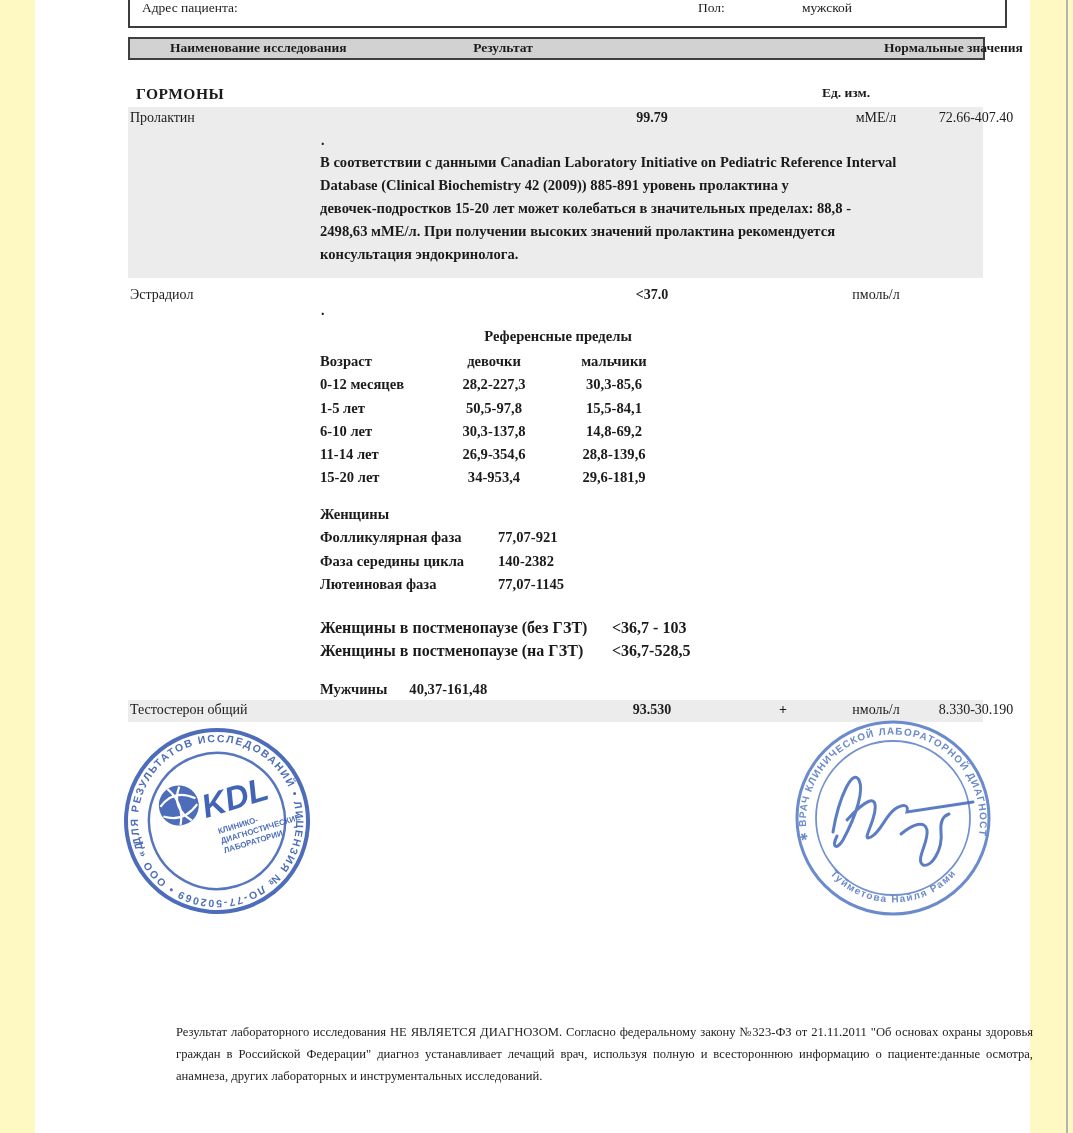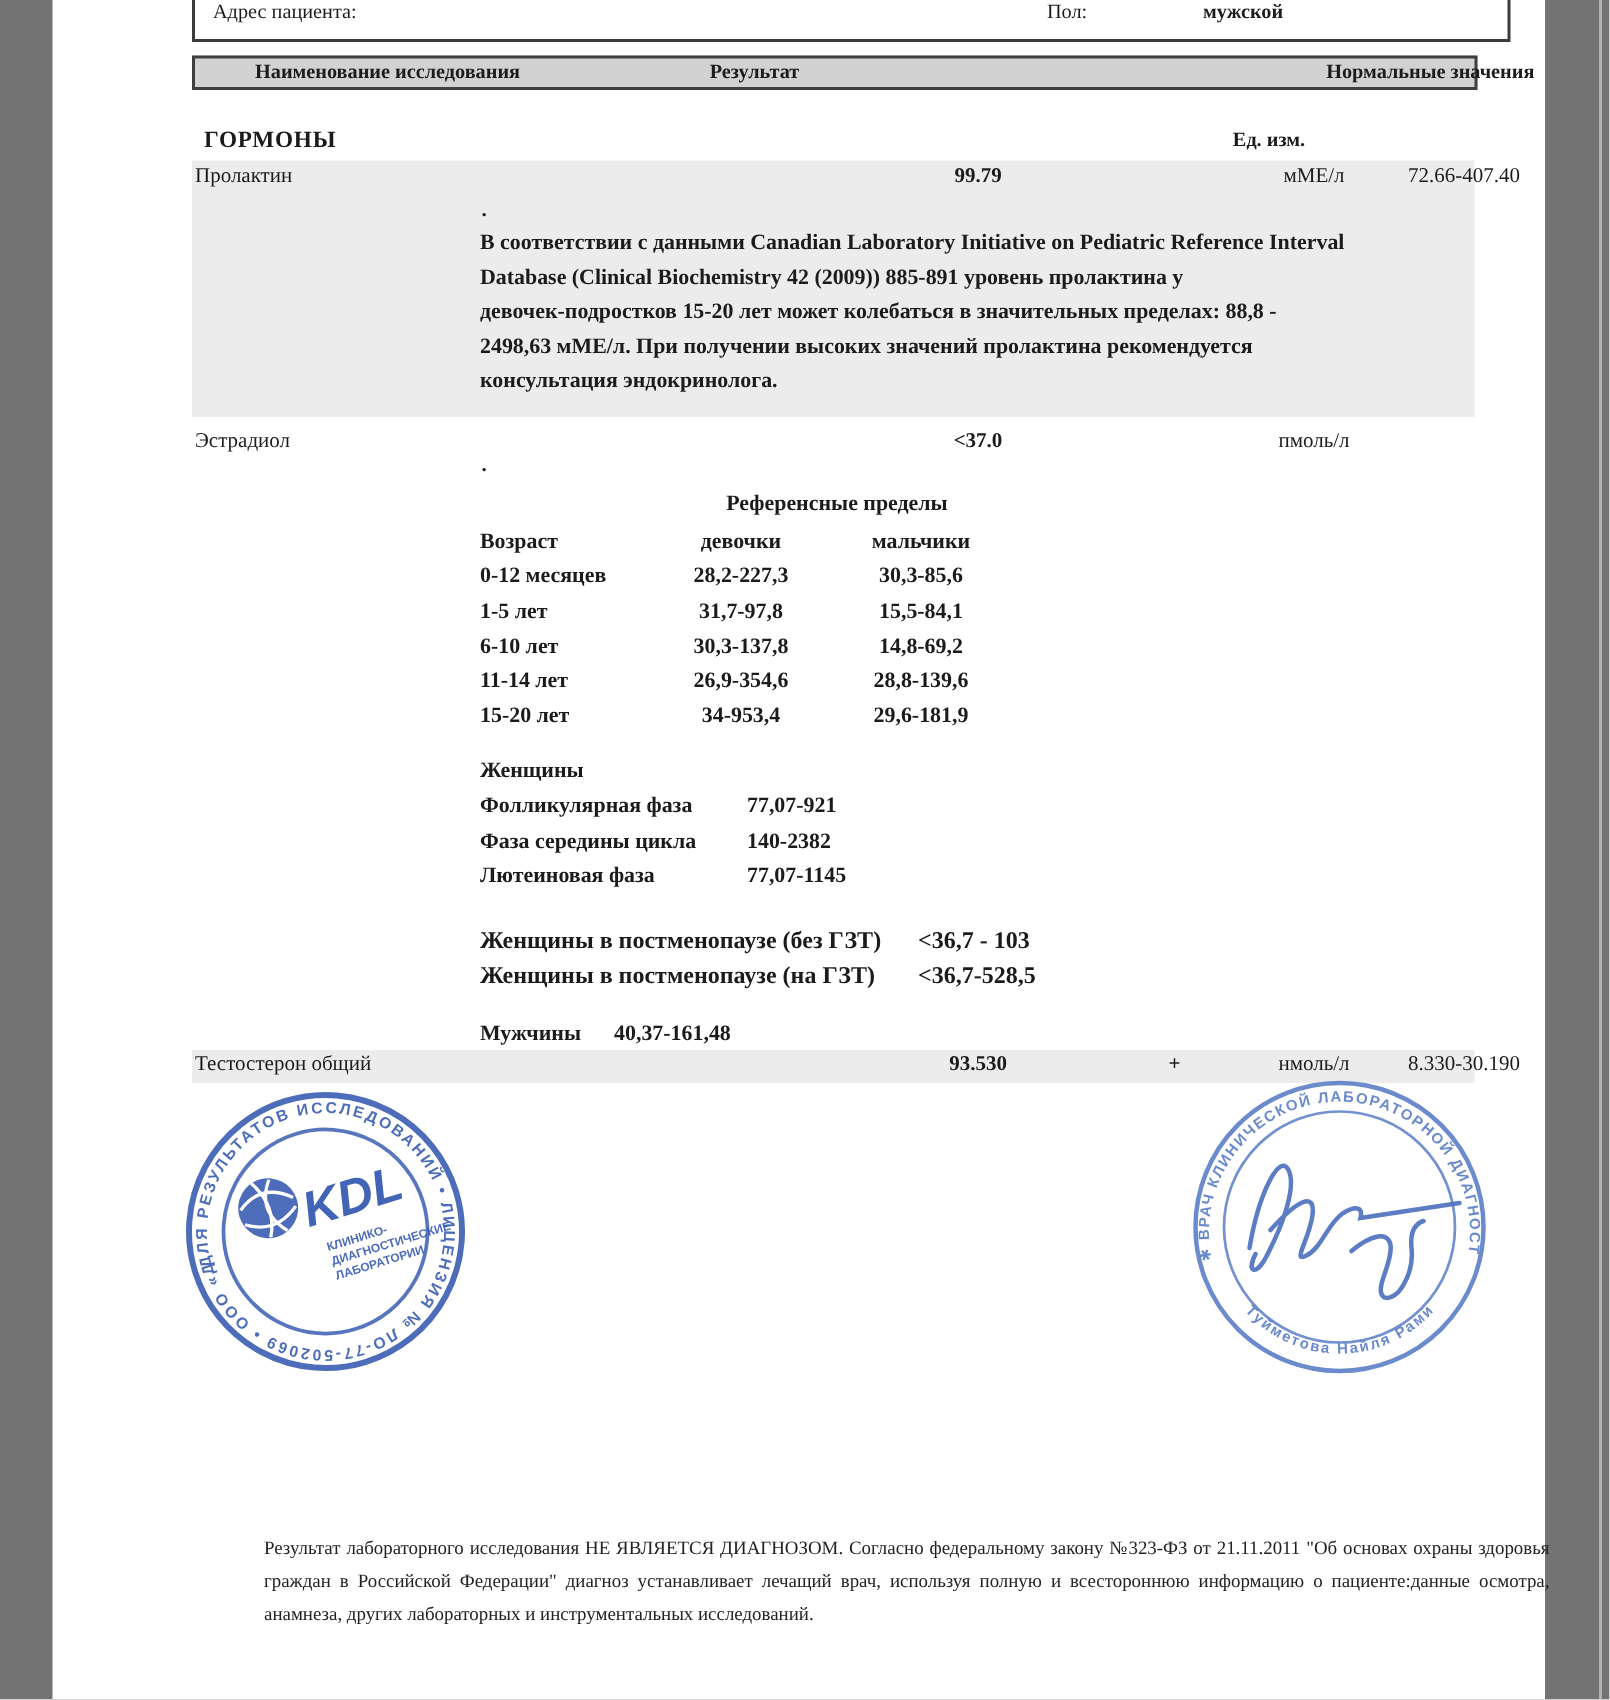--- a/index.html
+++ b/index.html
@@ -1,27 +1,27 @@
 <!DOCTYPE html>
 <html><head>
 <meta charset="utf-8">
 <style>
   html,body{margin:0;padding:0;background:#e9e9e9;}
   #screen{position:relative;width:1073px;height:1133px;overflow:hidden;
-          background:#737373;font-family:"Liberation Serif","DejaVu Serif",serif;color:#1b1b1b;}
+          background:#fef9c3;font-family:"Liberation Serif","DejaVu Serif",serif;color:#1b1b1b;}
   .page{position:absolute;left:35px;top:0;width:995px;height:1133px;background:#ffffff;}
   .right-gutter-line{position:absolute;left:1066px;top:0;width:2px;height:1133px;background:#b3b3b3;}
 
   
   .patient-box{position:absolute;left:128px;top:-16px;width:875px;height:40px;
                border:2px solid #3c3c3c;background:#fff;}
   .patient-box .lbl{position:absolute;top:14px;font-size:13.5px;}
   .addr{left:12px;}
   .sex-lbl{left:568px;}
-  .sex-val{left:672px;font-weight:bold;}
+  .sex-val{left:672px;font-weight:normal;}
 
   
   .thead{position:absolute;left:128px;top:37px;width:853px;height:19px;
          background:#d2d2d2;border:2px solid #3f3f3f;text-align:center;}
   .thead span{position:absolute;top:1px;font-size:13.5px;font-weight:bold;white-space:nowrap;}
   .th-name{left:40px;}
   .th-result{left:373px;transform:translateX(-50%);}
   .th-units{left:716px;transform:translateX(-50%);margin-top:45px;}
   .th-normal{left:806px;transform:translateX(-50%);padding-left:35px;}
 
@@ -120,21 +120,21 @@
   <div class="age-grid">
     <span class="a">Возраст</span>
     <span class="v">девочки</span>
     <span class="v">мальчики</span>
 
     <span class="a">0-12 месяцев</span>
     <span class="v">28,2-227,3</span>
     <span class="v">30,3-85,6</span>
 
     <span class="a">1-5 лет</span>
-    <span class="v">31,7-97,8</span>
+    <span class="v">50,5-97,8</span>
     <span class="v">15,5-84,1</span>
 
     <span class="a">6-10 лет</span>
     <span class="v">30,3-137,8</span>
     <span class="v">14,8-69,2</span>
 
     <span class="a">11-14 лет</span>
     <span class="v">26,9-354,6</span>
     <span class="v">28,8-139,6</span>
 

